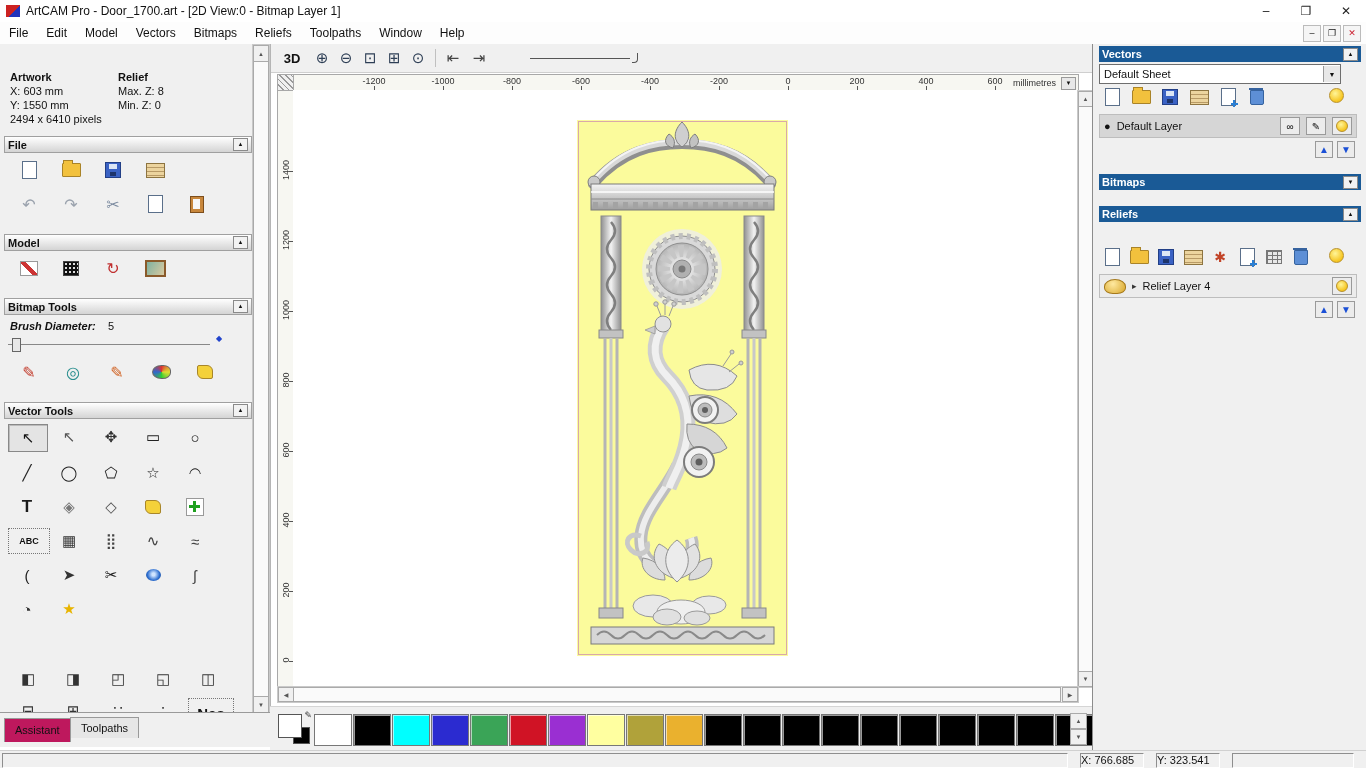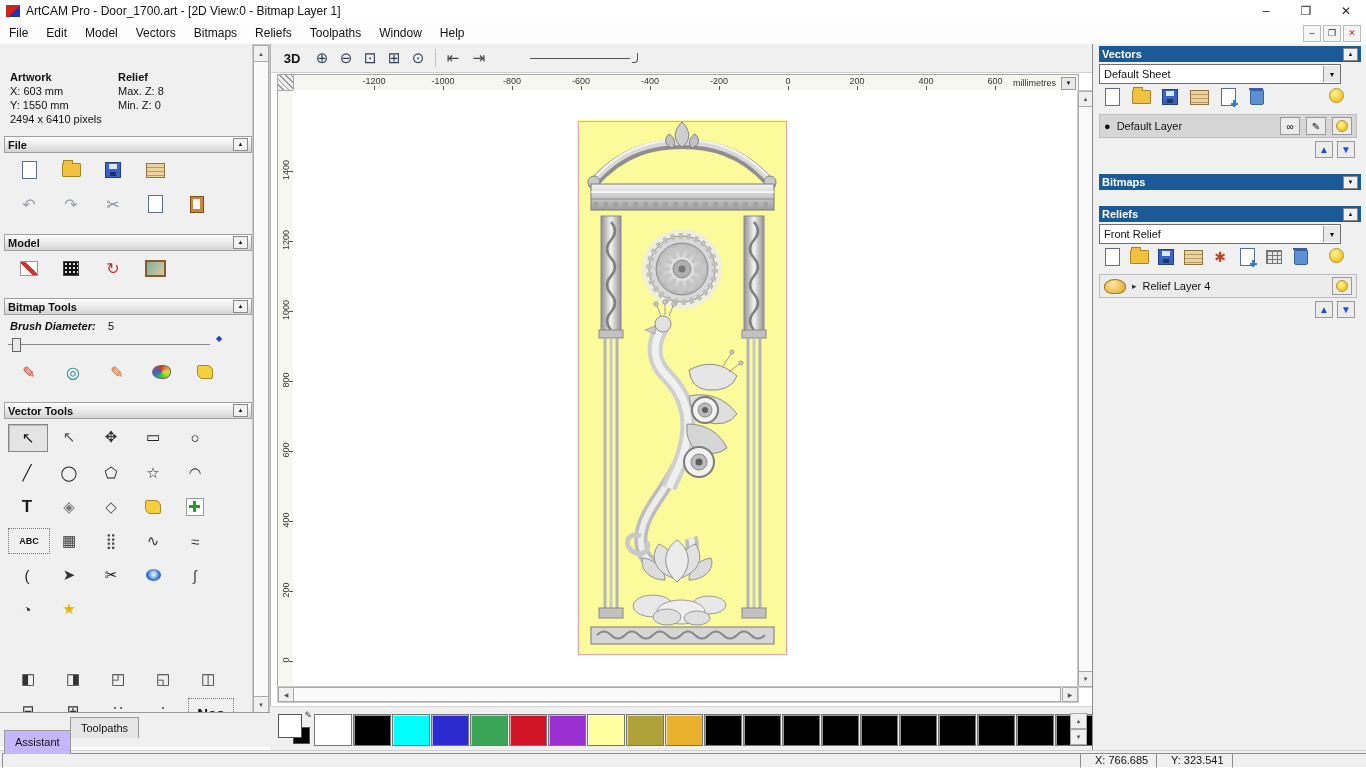--- a/index.html
+++ b/index.html
@@ -61,21 +61,21 @@
   .shp-greenplus::after{content:"";position:absolute;left:2px;top:6px;width:11px;height:3px;background:#1fa01f}
   .shp-torus{width:15px;height:12px;border-radius:50%;background:radial-gradient(circle at 50% 45%,#cfe4ff 15%,#2e6fd0 60%,#123a7a)}
   .shp-calc{width:14px;height:12px;background:#e8e8e8;border:1px solid #777;background-image:linear-gradient(#777 1px,transparent 1px),linear-gradient(90deg,#777 1px,transparent 1px);background-size:5px 4px}
   .shp-mound{width:20px;height:13px;border-radius:50% 50% 40% 40%;background:radial-gradient(circle at 40% 30%,#ffe9a0,#d8a62a);border:1px solid #a5791c}
   
   .sb{background:#f1f1f1;border:1px solid #c9c9c9}
   .sb-btn{position:absolute;background:#f0f0f0;border:1px solid #aaa;font-size:6px;display:flex;align-items:center;justify-content:center;color:#555}
   .sb-thumb{position:absolute;background:#fafafa;border:1px solid #aaa}
   
   .tab{position:absolute;top:4px;height:20px;line-height:20px;padding:0 10px;background:#e6e6e6;border:1px solid #999;border-bottom:none;font-size:11px}
-  .tab.active{background:#c4b5fd;top:17px;height:23px;line-height:23px;z-index:2}
+  .tab.active{background:#be185d;top:5px;height:23px;line-height:23px;z-index:2}
   .tab-strip{background:#f0f0f0;border-top:1px solid #9a9a9a}
   
   #cv-toolbar{left:0;top:0;width:822px;height:28px;background:#f0f0f0;border-bottom:1px solid #cfcfcf;display:flex;align-items:center}
   .tbtn{height:22px;min-width:22px;display:flex;align-items:center;justify-content:center;font-size:15px}
   #btn3d{font-weight:bold;font-size:13px;margin-left:10px;margin-right:8px}
   .tb-sep{width:1px;height:18px;background:#c0c0c0;margin:0 6px}
   .ruler{background:#f7f7f2;border:1px solid #a8a8a8;position:absolute;overflow:hidden}
   .rl{position:absolute;top:1px;font-size:9px;color:#333;transform:translateX(-50%)}
   .rl.rv{left:-3px;width:22px;text-align:center;transform:rotate(-90deg);top:auto}
   .rt{position:absolute;bottom:0;width:1px;height:5px;background:#555}
@@ -98,21 +98,21 @@
   .combo-txt{flex:1;padding-left:4px;font-size:11px}
   .combo-btn{width:16px;height:16px;background:#e8e8e8;border-left:1px solid #9a9a9a;font-size:7px;display:flex;align-items:center;justify-content:center}
   .rp-toolbar{position:absolute;left:8px;display:flex;gap:7px;align-items:center}
   .rp-toolbar>div{width:22px;height:22px;display:flex;align-items:center;justify-content:center;font-size:14px}
   .layer-row{position:absolute;left:6px;width:248px;height:22px;background:#d6d6d6;border:1px solid #bdbdbd;display:flex;align-items:center;gap:6px;padding:0 4px}
   .mini-box{width:18px;height:16px;background:#ececec;border:1px solid #9a9a9a;display:flex;align-items:center;justify-content:center;font-size:10px}
   .updown{position:absolute;display:flex;gap:4px}
   .ud-btn{width:16px;height:15px;background:#ececec;border:1px solid #9a9a9a;color:#1a4fd6;font-weight:bold;font-size:10px;display:flex;align-items:center;justify-content:center}
   
   #statusbar{left:0;top:750px;width:1366px;height:18px;background:#f0f0f0;border-top:1px solid #d0d0d0}
-  .st-field{position:absolute;top:2px;height:13px;border:1px solid;border-color:#8e8e8e #fff #fff #8e8e8e;padding:0 14px;font-size:11px;line-height:13px;background:#f0f0f0}
+  .st-field{position:absolute;top:2px;height:13px;border:1px solid;border-color:#8e8e8e #fff #fff #8e8e8e;padding:0 0;font-size:11px;line-height:13px;background:#f0f0f0}
 </style>
 </head>
 <body>
 <div id="screen">
 
 <div id="titlebar" class="abs">
   <span class="app-logo"></span>
   <span id="title-text">ArtCAM Pro - Door_1700.art - [2D View:0 - Bitmap Layer 1]</span>
   <span class="win-ctrls">
     <span class="win-btn">–</span>
@@ -562,24 +562,20 @@
 
   <div class="rp-hdr" style="top:130px">
     <span>Bitmaps</span>
     <span class="hdr-btn">▼</span>
   </div>
 
   <div class="rp-hdr" style="top:162px">
     <span>Reliefs</span>
     <span class="hdr-btn">▲</span>
   </div>
-  <div class="combo" style="top:180px">
-    <span class="combo-txt">Front Relief</span>
-    <span class="combo-btn">▼</span>
-  </div>
   <div class="rp-toolbar" style="top:202px;gap:5px">
         <div>
           <span class="shp shp-page"></span>
         </div>
         <div>
           <span class="shp shp-folder"></span>
         </div>
         <div>
           <span class="shp shp-save"></span>
         </div>

